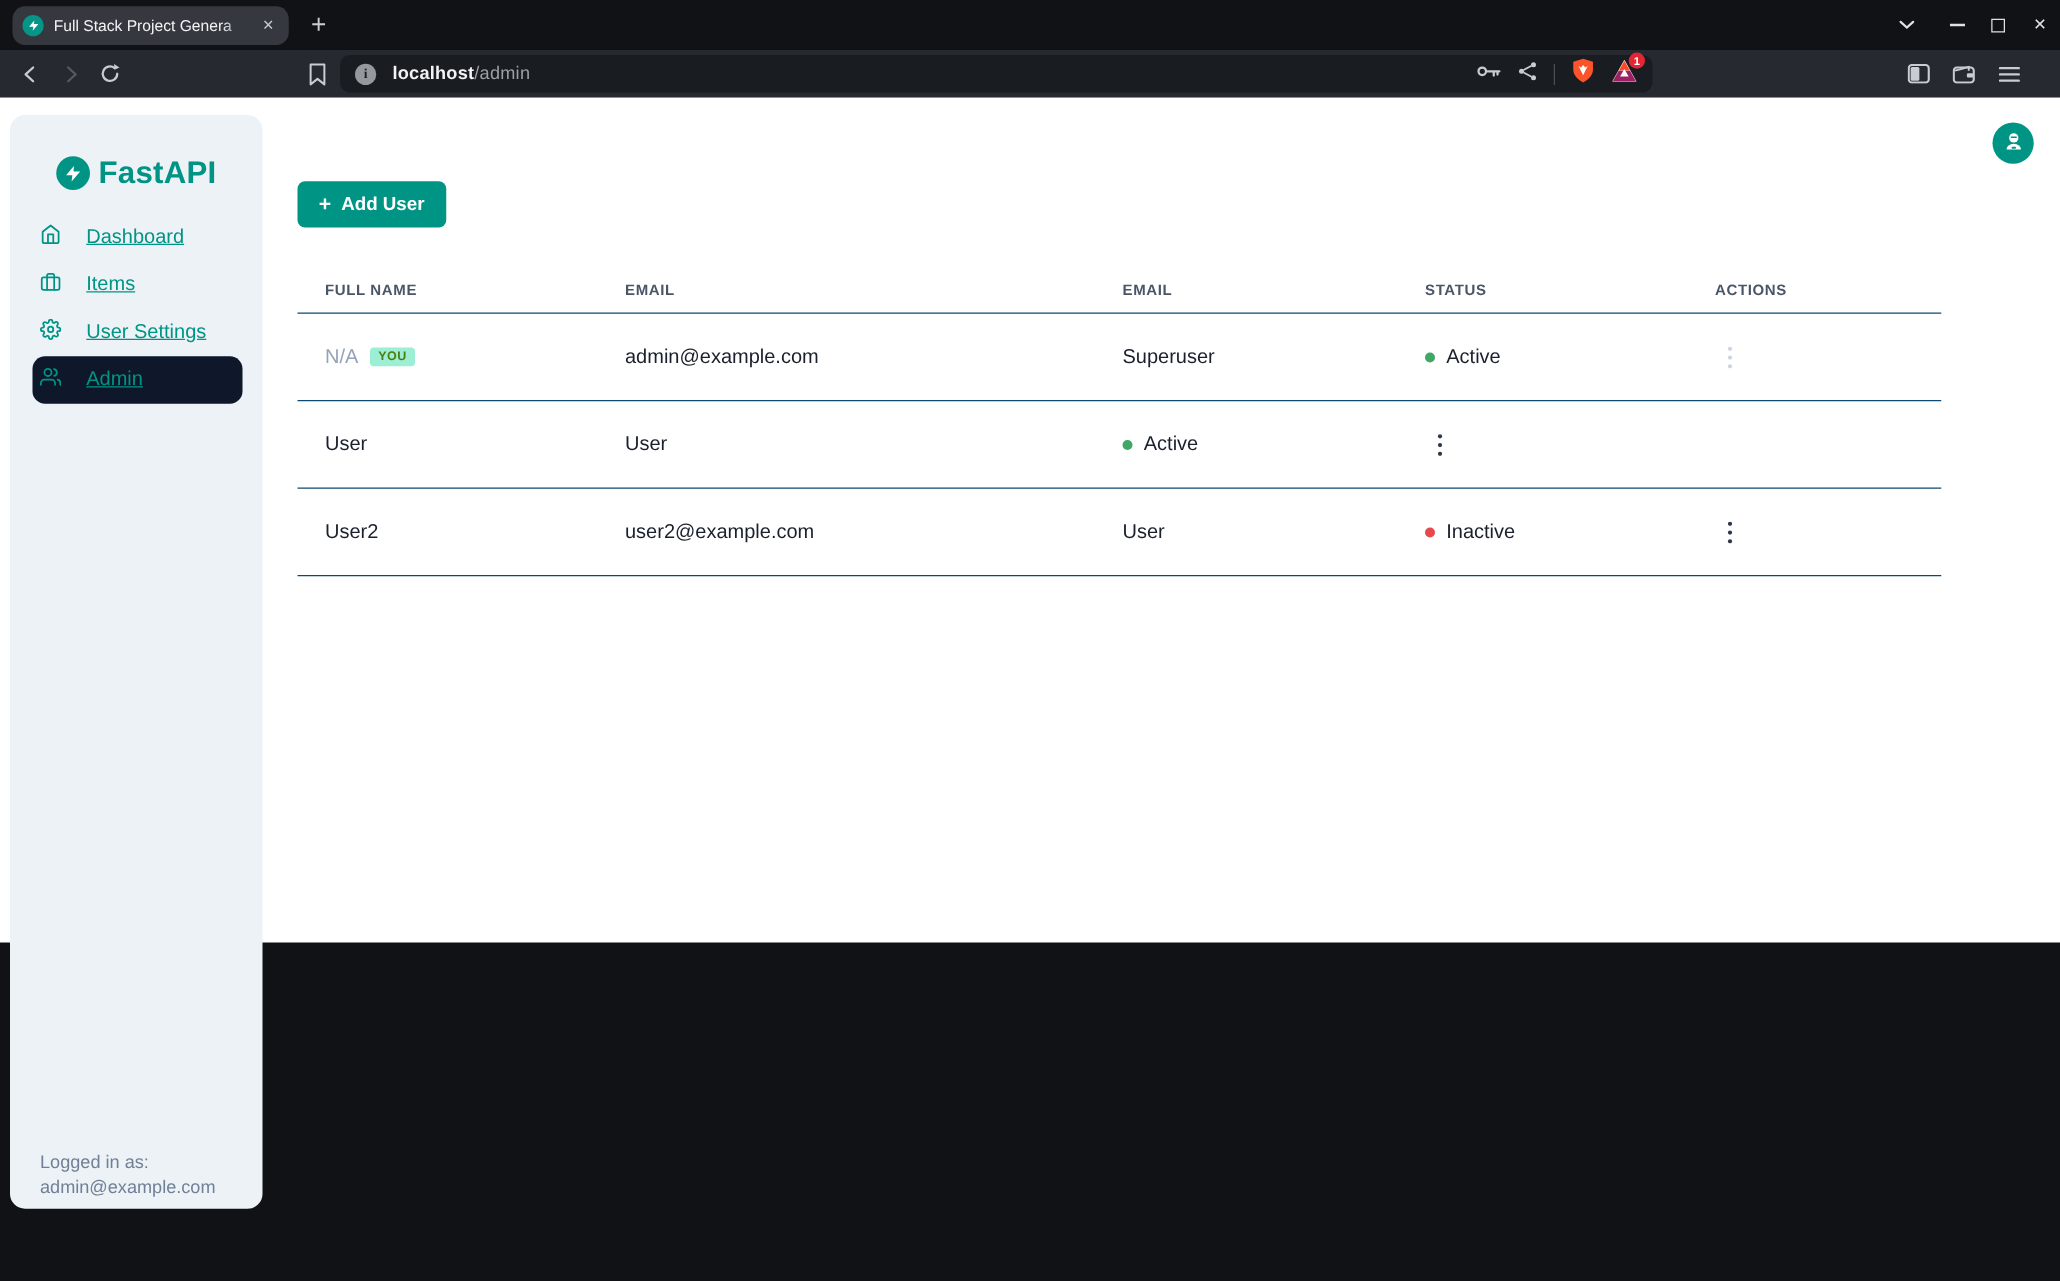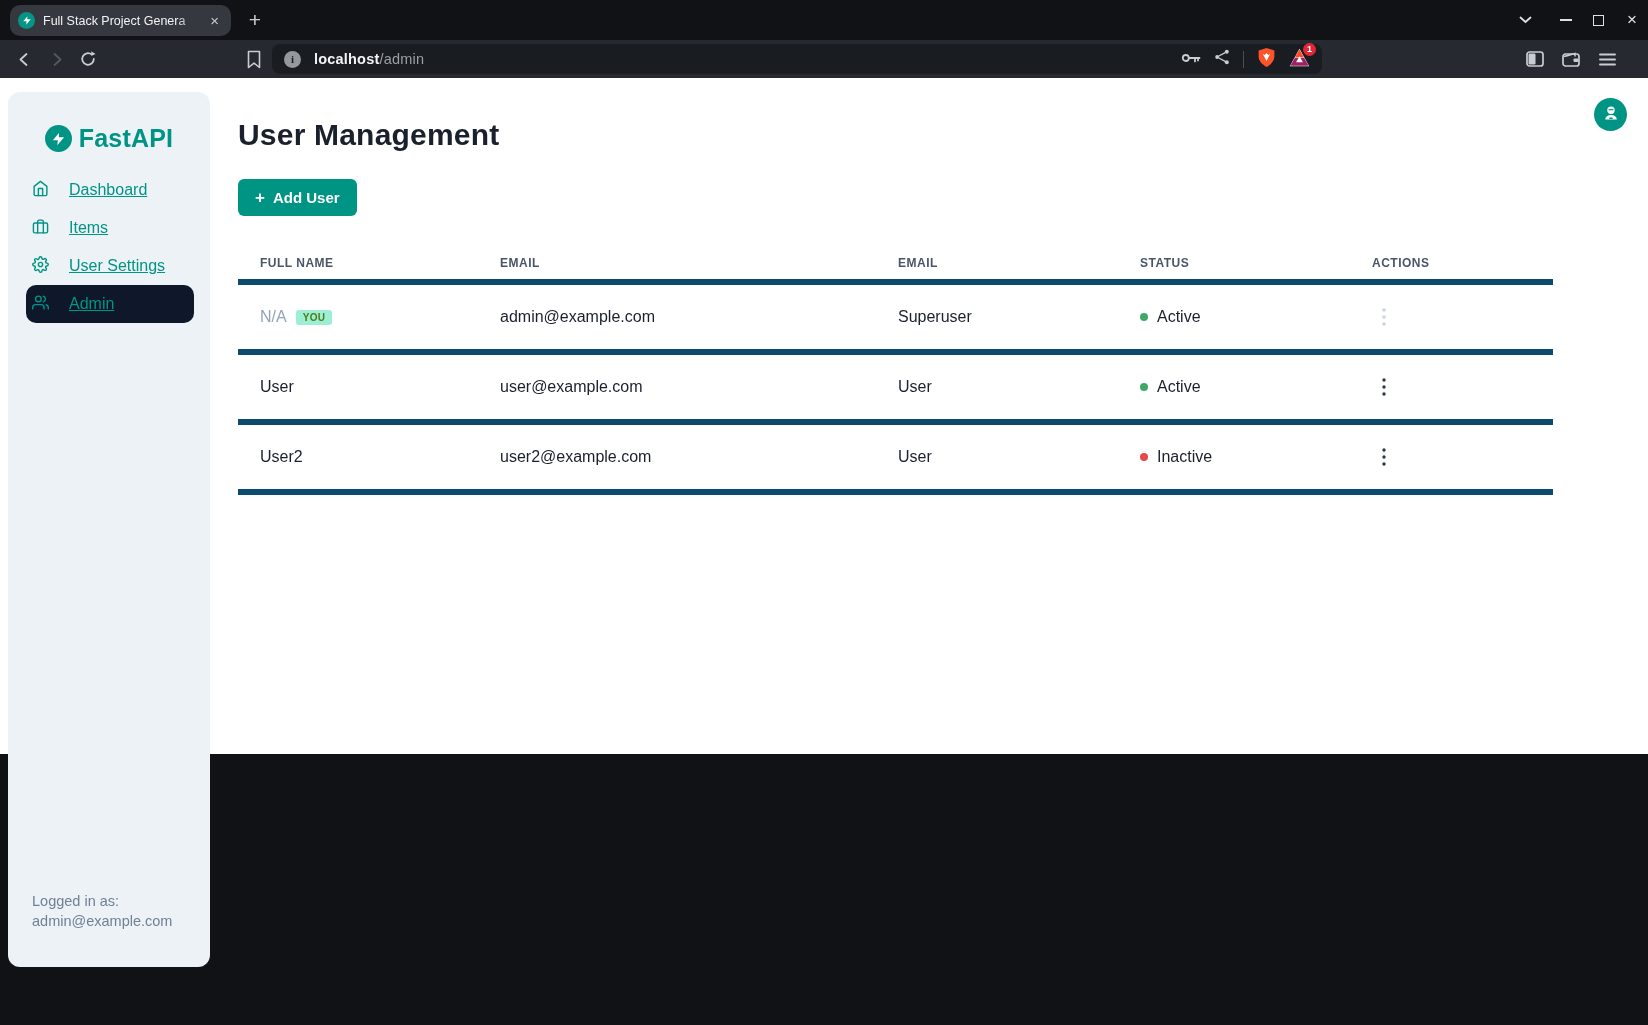--- a/index.html
+++ b/index.html
@@ -54,34 +54,34 @@
   .app-sidebar { position:absolute; left:8px; top:14px; width:202px; height:875px;
                  background:#edf2f7; border-radius:12px; }
   .logo { display:flex; align-items:center; justify-content:center; gap:7px; margin-top:32px; }
   .logo-circle { width:27px; height:27px; border-radius:50%; background:#009485;
                  display:flex; align-items:center; justify-content:center; }
   .logo-text { color:#009485; font-size:25px; font-weight:700; letter-spacing:.2px; }
   .nav { margin-top:18px; }
   .nav-item { display:flex; align-items:center; gap:20px; height:38px; margin:0 16px 0 18px;
               padding-left:6px; border-radius:10px; color:#009485; font-size:16px;text-decoration:underline; }
   .nav-item.active { background:#0f172a; }
-  .sidebar-footer { position:absolute; left:24px; bottom:36px; color:#718096; font-size:14.5px; line-height:20px; }
+  .sidebar-footer { position:absolute; left:24px; bottom:7px; color:#718096; font-size:14.5px; line-height:20px; }
 
   .main { position:absolute; left:210px; top:0; right:0; bottom:0; padding:40px 0 0 28px; }
   .avatar-btn { position:absolute; top:20px; right:21px; width:33px; height:33px; border-radius:50%;
                 background:#009485; display:flex; align-items:center; justify-content:center; }
   .page-title { font-size:30px; font-weight:700; color:#1a202c; letter-spacing:.2px; }
   .add-user-btn { margin-top:27px; display:inline-flex; align-items:center; gap:8px; background:#009485;
                   color:#fff; font-size:15px; font-weight:700; border:none; border-radius:6px;
                   height:37px; padding:0 17px; cursor:pointer; font-family:inherit; }
   .plus-glyph { font-size:17px; font-weight:700; line-height:1; }
 
   .users-table { margin-top:31px; width:1315px; }
   .t-row { display:grid; grid-template-columns:240px 398px 242px 232px 1fr; align-items:center;
-           border-bottom:6px solid #0c4a6e; }
+           border-bottom:1px solid #0c4a6e; }
   .t-head { height:38px; }
   .t-head > div { padding-left:22px; font-size:12px; font-weight:700; color:#4a5568;
                   letter-spacing:.5px; }
   .t-body { height:70px; }
   .t-cell { padding-left:22px; font-size:16px; color:#1a202c; display:flex; align-items:center; }
   .name-dim { color:#94a3b8; }
   .you-badge { margin-left:9px; background:#9ceed5; color:#4d7c0f; font-size:10px; font-weight:700;
                letter-spacing:.3px; padding:2px 7px; border-radius:3px; }
   .status-dot { width:8px; height:8px; border-radius:50%; margin-right:9px; flex:0 0 auto; }
   .dot-green { background:#41a766; }
@@ -267,21 +267,20 @@
       <span>
         <svg width="18" height="18" viewBox="0 0 18 18">
             <circle cx="9" cy="6.3" r="3.7" fill="#ffffff"></circle>
             <line x1="6.6" y1="5.7" x2="11.4" y2="5.7" stroke="#009485" stroke-width="1.2"></line>
             <path d="M3.2 15.6a5.8 4.6 0 0 1 11.6 0z" fill="#ffffff"></path>
             <rect x="7.2" y="13.4" width="3.6" height="1.5" rx=".7" fill="#009485"></rect>
           </svg>
       </span>
     </button>
 
-    <h1 class="page-title">User Management</h1>
 
     <button class="add-user-btn">
       <span class="plus-glyph">+</span>
       <span>Add User</span>
     </button>
 
     <div class="users-table">
       <div class="t-row t-head">
         <div>FULL NAME</div>
         <div>EMAIL</div>
@@ -307,21 +306,20 @@
                 <circle cx="2" cy="2" r="1.7" fill="#cbd5e0"></circle>
                 <circle cx="2" cy="9" r="1.7" fill="#cbd5e0"></circle>
                 <circle cx="2" cy="16" r="1.7" fill="#cbd5e0"></circle>
               </svg>
           </button>
         </div>
       </div>
 
       <div class="t-row t-body">
         <div class="t-cell">User</div>
-        <div class="t-cell">user@example.com</div>
         <div class="t-cell">User</div>
         <div class="t-cell">
           <span class="status-dot dot-green"></span>
           <span>Active</span>
         </div>
         <div class="t-cell">
           <button class="kebab">
             <svg width="4" height="18" viewBox="0 0 4 18">
                 <circle cx="2" cy="2" r="1.7" fill="#2d3748"></circle>
                 <circle cx="2" cy="9" r="1.7" fill="#2d3748"></circle>

